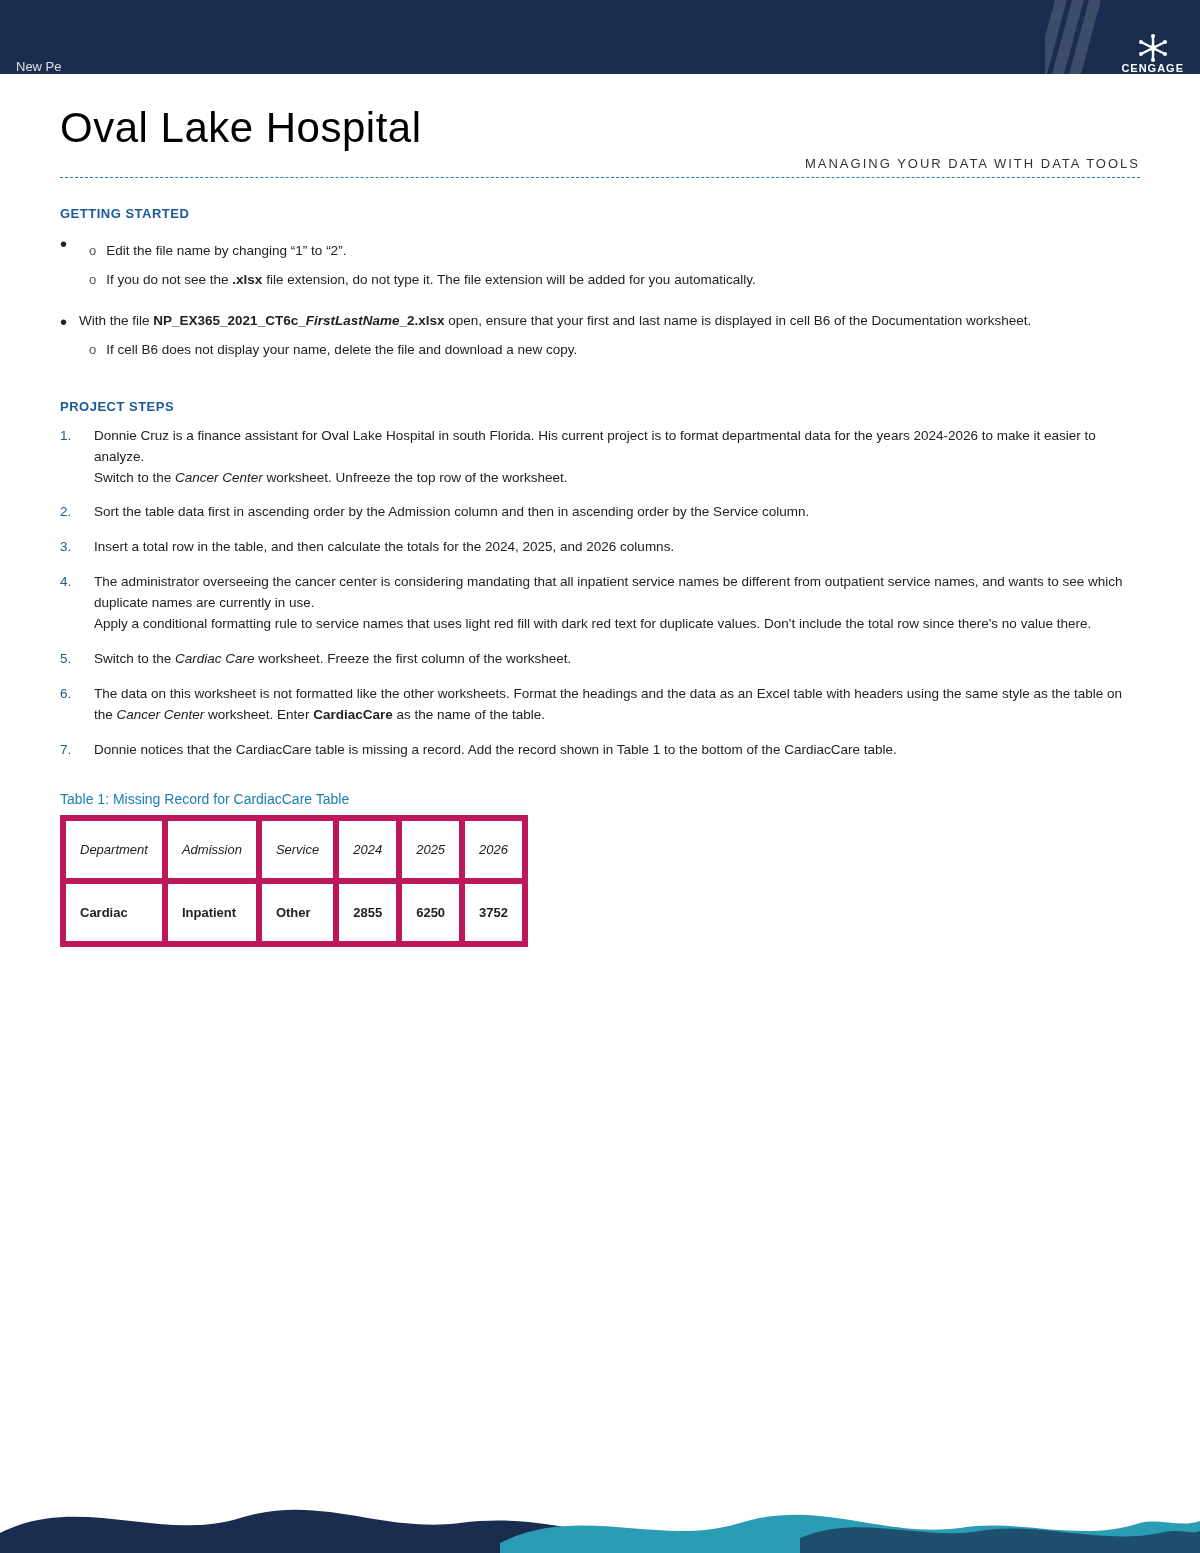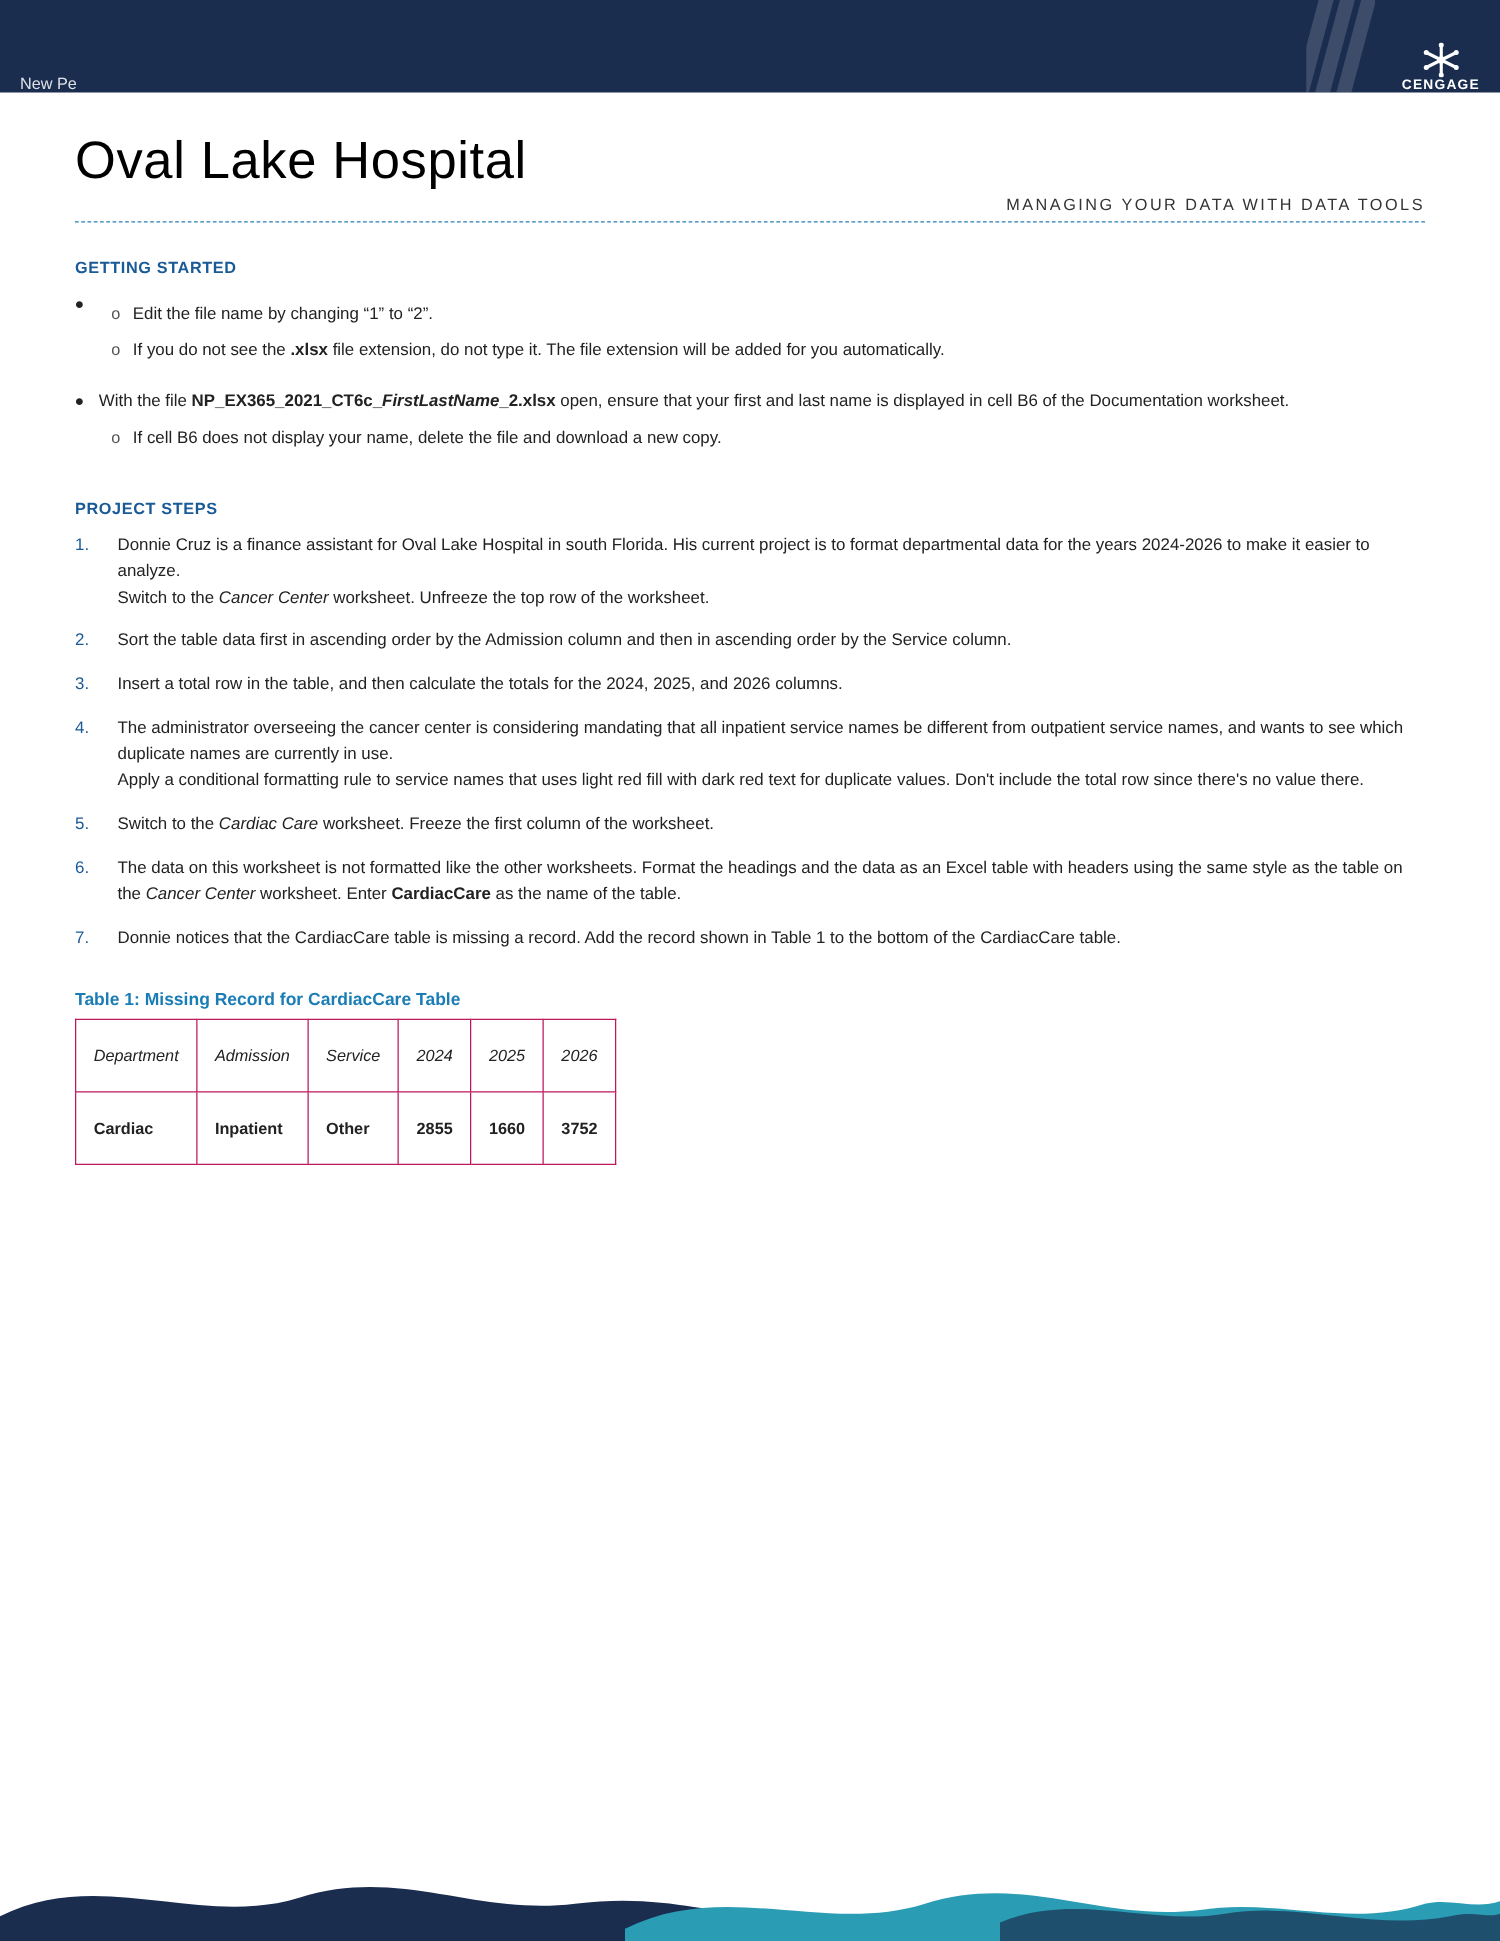--- a/index.html
+++ b/index.html
@@ -156,29 +156,29 @@
     }
 
     
     .table-section {
       margin-top: 20px;
       margin-bottom: 40px;
     }
     .table-heading {
       color: #1a7db5;
       font-size: 14px;
-      font-weight: bold;
+      font-weight: normal;
       margin-bottom: 8px;
     }
     .data-table {
       border-collapse: collapse;
       font-size: 13px;
     }
     .data-table th, .data-table td {
-      border: 1px solid #be185d;
+      border: 6px solid #be185d;
       padding: 21px 14px;
       text-align: left;
     }
     .data-table thead th {
       font-style: italic;
       font-weight: normal;
       background: #fff;
     }
     .data-table tbody td {
       font-weight: bold;
@@ -359,21 +359,21 @@
           <th>2025</th>
           <th>2026</th>
         </tr>
       </thead>
       <tbody>
         <tr>
           <td>Cardiac</td>
           <td>Inpatient</td>
           <td>Other</td>
           <td>2855</td>
-          <td>1660</td>
+          <td>6250</td>
           <td>3752</td>
         </tr>
       </tbody>
     </table>
   </div>
 
 </div>
 
 <div class="bottom-wave">
   <svg viewBox="0 0 1200 80" preserveAspectRatio="none" width="1200" height="80">

